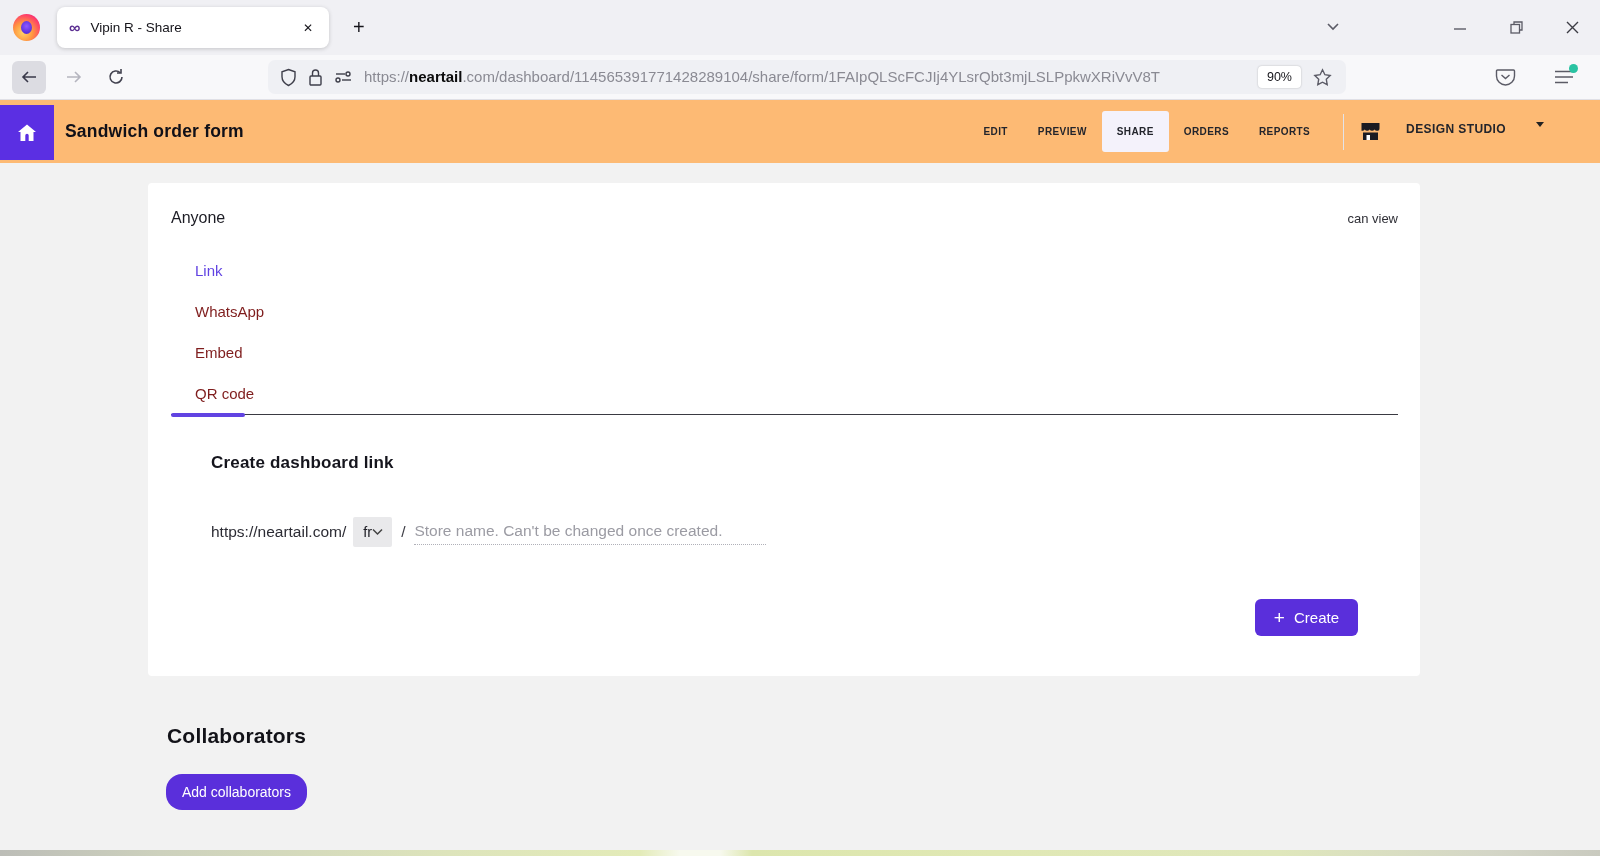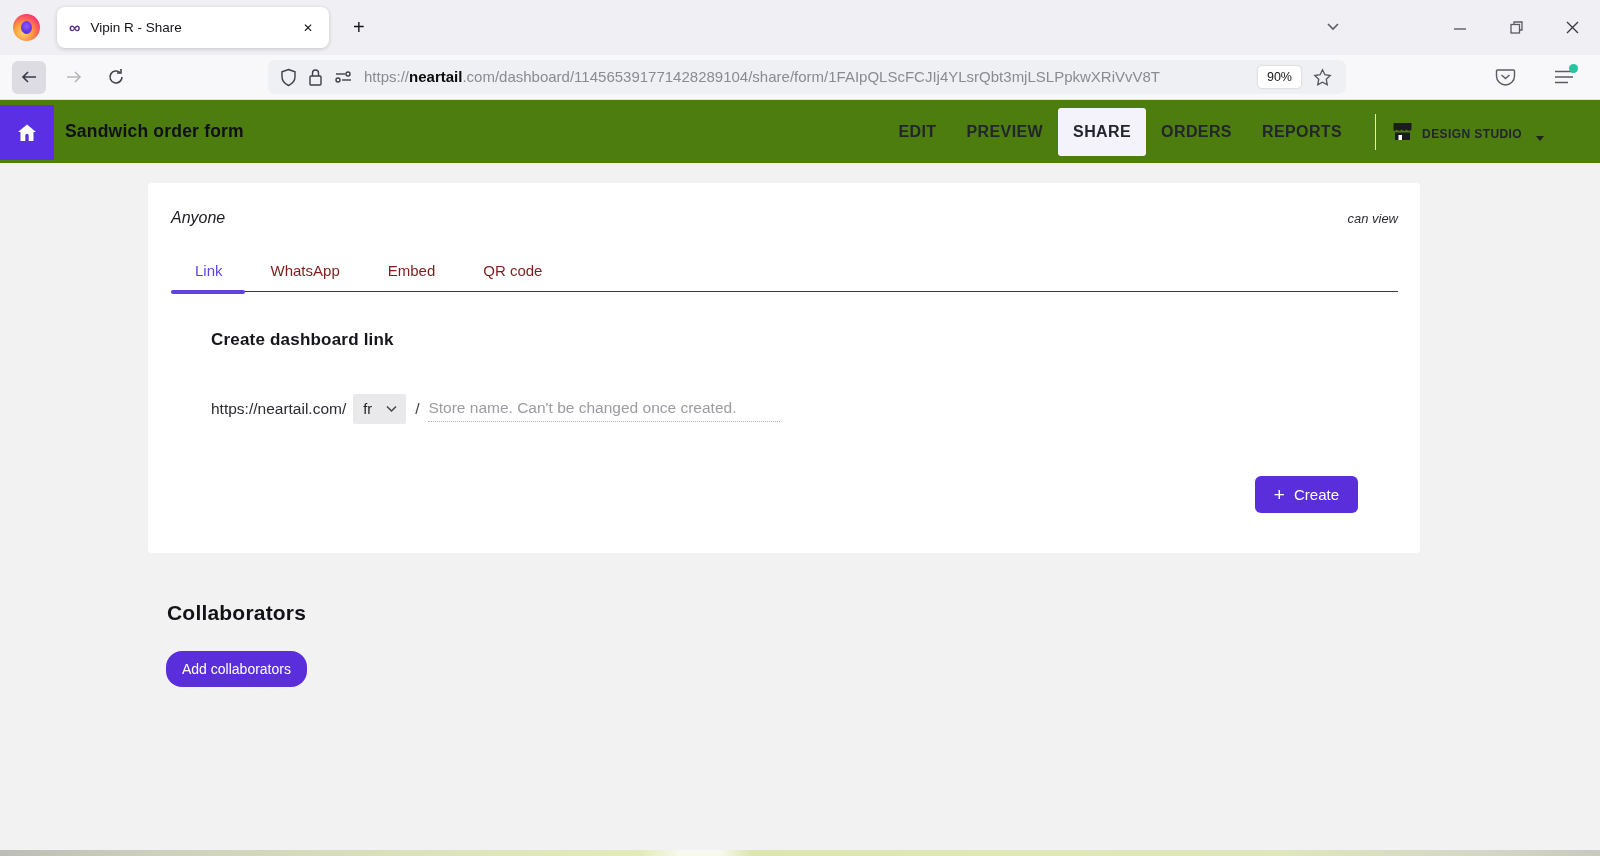--- a/index.html
+++ b/index.html
@@ -81,76 +81,77 @@
   }
   .star { padding:0 6px; }
   .toolbar-far { position:absolute; display:flex; align-items:center; justify-content:center; }
   .pocket { right:84px; }
   .menu { right:26px; position:absolute; }
   .menu-wrap { position:relative; }
   .green-dot { position:absolute; right:-4px; top:-5px; width:9px; height:9px; border-radius:50%; background:#2ac3a2; }
 
   
   .appheader {
-    height:63px; background:#4d7c0f;
+    height:63px; background:#fdba74;
     display:flex; align-items:center;
     padding-right:56px;
   }
   .home-btn {
     width:54px; height:55px; background:#5b2fe3;
     display:flex; align-items:center; justify-content:center;
     align-self:flex-start; margin-top:5px;
   }
   .page-title {
     margin-left:11px; font-size:17.5px; font-weight:700;
     color:#101018; letter-spacing:.2px;
   }
   .topnav { margin-left:auto; display:flex; align-items:center; }
   .nav-item {
-    font-size:16px; font-weight:700; color:#23252c;
+    font-size:10px; font-weight:700; color:#23252c;
     letter-spacing:.4px; padding:15px 15px; border-radius:3px;
     cursor:default;
   }
   .nav-item.active { background:#f4f2fb; }
   .nav-divider { width:1px; height:36px; background:#e3e3e8; margin:0 16px 0 18px; }
-  .account { display:flex; align-items:flex-end; gap:9px; }
+  .account { display:flex; align-items:flex-start; gap:25px; }
   .account-label { font-size:12px; font-weight:700; color:#23252c; letter-spacing:.4px; }
   .caret-down {
     width:0; height:0; margin-left:5px;
     border-left:4.5px solid transparent; border-right:4.5px solid transparent;
     border-top:5px solid #222;
   }
 
   
   .main { padding:20px 180px 0 148px; }
   .card { background:#fff; border-radius:4px; }
   .share-card { width:1272px; padding:26px 22px 40px 23px; }
-  .card-top { display:flex; align-items:center;font-style:italic; }
+  .card-top { display:flex; align-items:center; }
   .audience { font-size:16px; color:#1c1c24; }
   .perm { margin-left:auto; font-size:13px; color:#2f2f36; }
 
   .stabs {
     display:flex; margin-top:23px;
     border-bottom:1.5px solid #3a3a42;
     position:relative;
+    flex-direction:column;
   }
   .stab { padding:12px 24px; font-size:15px; color:#7f1d1d; cursor:default; }
   .stab.active { color:#6143e2; }
   .stab-indicator {
     position:absolute; left:0; bottom:-2.5px;
     width:74px; height:3.5px; background:#6143e2; border-radius:2px;
   }
 
   .link-section { margin:38px 40px 0 40px; }
   .create-title { font-size:17px; font-weight:600; color:#15151d; letter-spacing:.2px; }
   .link-row { margin-top:44px; display:flex; align-items:center; font-size:15.5px; }
   .base-url { color:#2c2c34; }
   .locale-select {
     margin-left:7px; background:#e9e9eb; height:30px;
-    padding:0 9px 0 10px; display:flex; align-items:center; gap:14px;
+    padding:0 9px 0 10px; display:flex; align-items:center; 
     font-size:14.5px; color:#1d1d24; border-radius:2px; cursor:default;
   }
   .slash { margin:0 9px; color:#3c3c44; }
   .store-input {
     border:none; outline:none; background:transparent;
     border-bottom:1px dotted #b0b0b8;
     width:352px; font-size:15.5px; color:#333; padding:2px 0 4px 0;
     font-family:"Liberation Sans", sans-serif;
   }
   .store-input::placeholder { color:#9b9ba3; }

